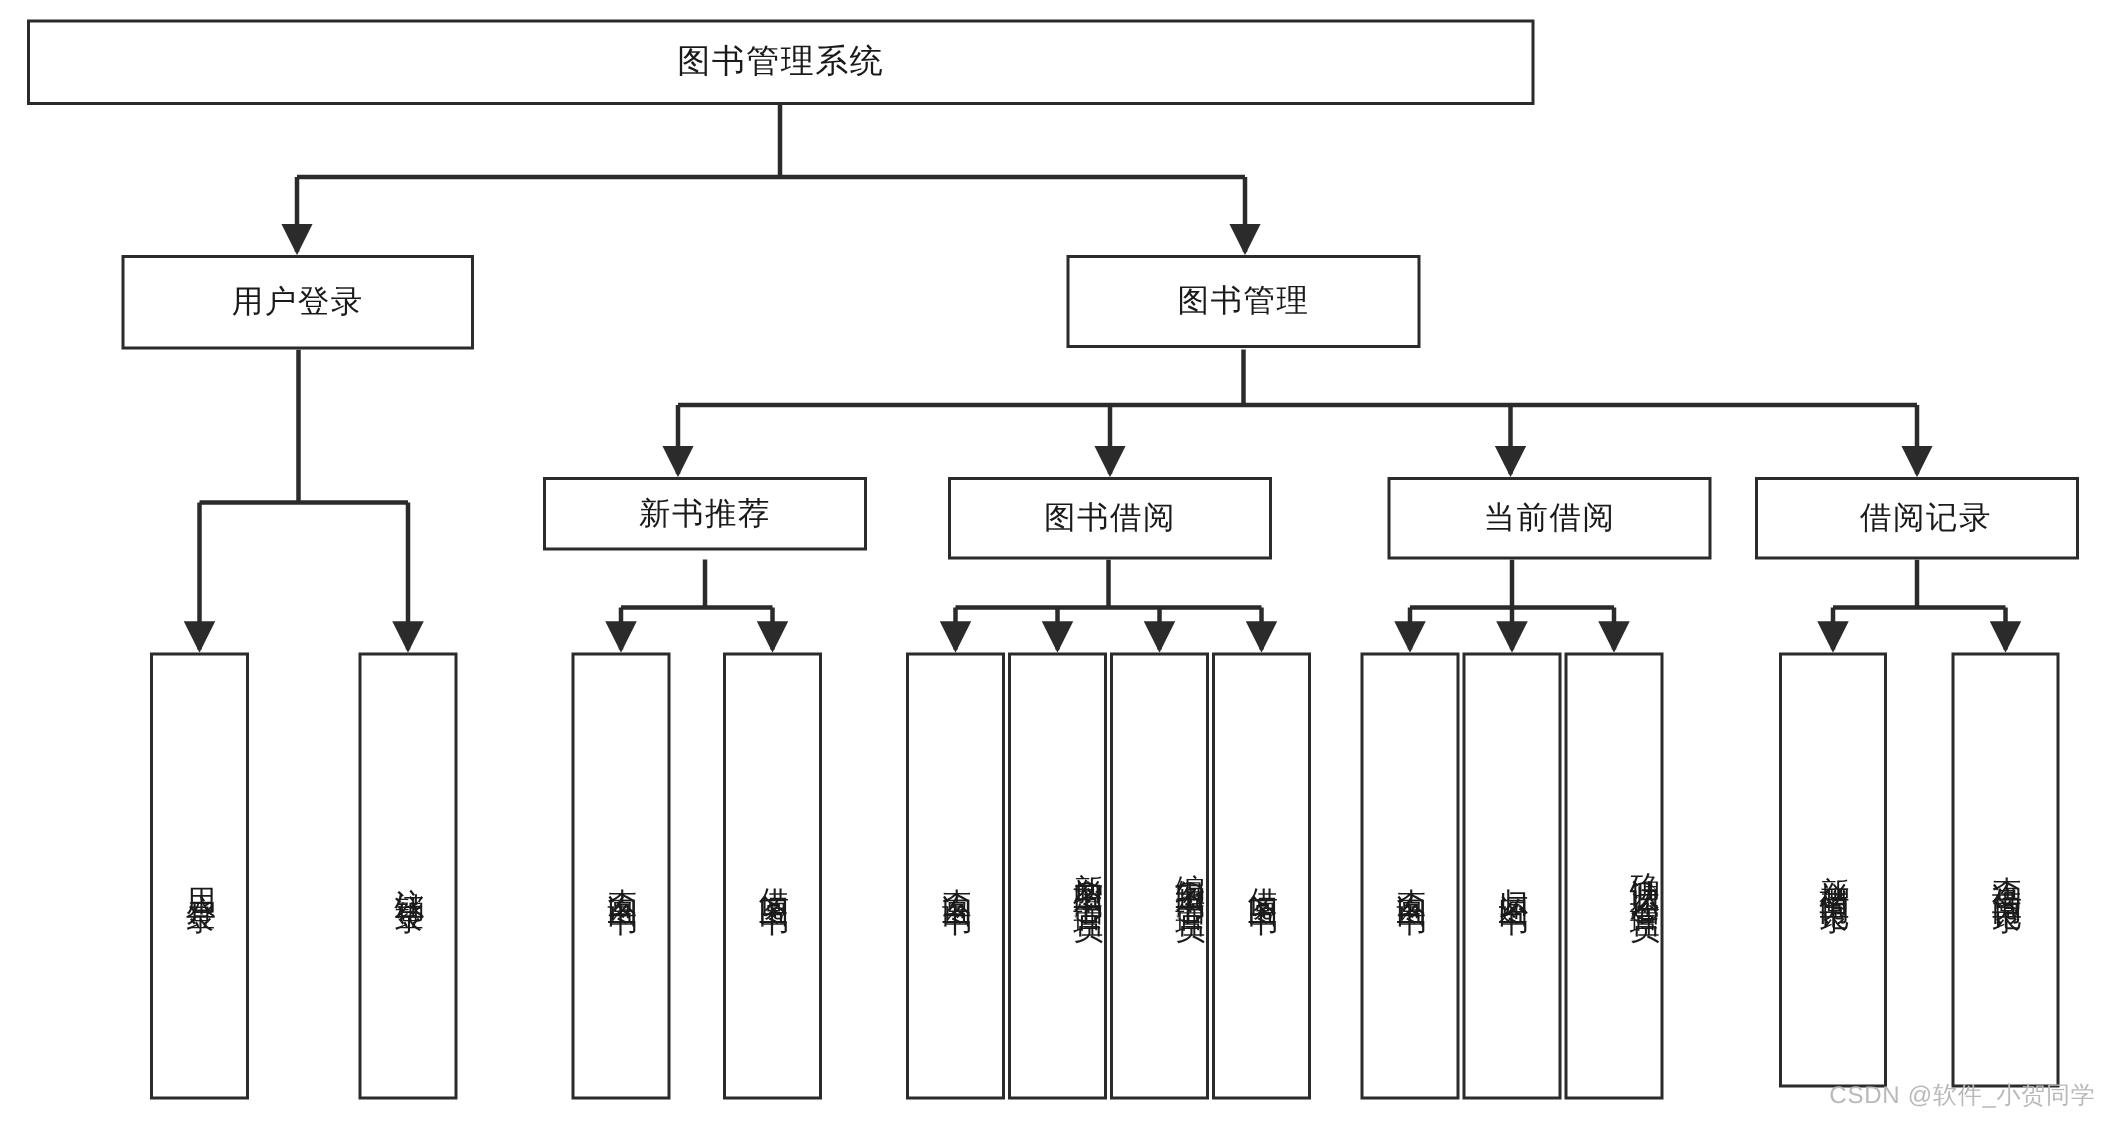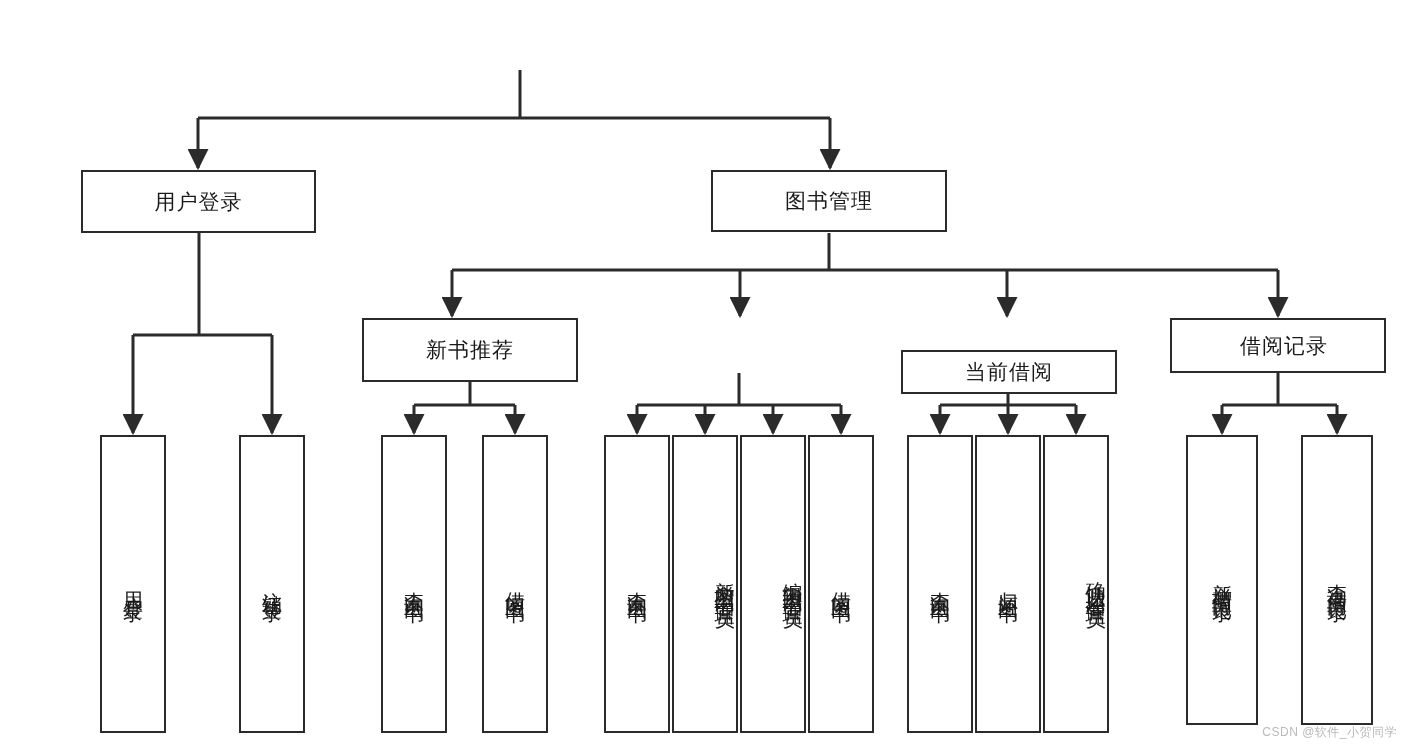--- a/index.html
+++ b/index.html
@@ -61,21 +61,21 @@
   .node.vert.topalign {
     align-items: flex-start;
   }
   .node.vert.midalign {
     align-items: center;
   }
   .watermark {
     position: absolute;
     right: 8px;
     bottom: 6px;
-    font-size: 12px;
+    font-size: 16px;
     color: #b9b9b9;
     letter-spacing: 0.5px;
     z-index: 3;
     white-space: nowrap;
   }
 </style>
 </head>
 <body>
 
 <div id="diagram">
@@ -124,26 +124,28 @@
       <path d="M 1076 405 L 1076 433" marker-end="url(#arrow)"></path>
 
       <path d="M 1278 373 L 1278 405"></path>
       <path d="M 1222 405 L 1337 405"></path>
       <path d="M 1222 405 L 1222 433" marker-end="url(#arrow)"></path>
       <path d="M 1337 405 L 1337 433" marker-end="url(#arrow)"></path>
 
     </g>
   </svg>
 
+  <div class="node horiz root" style="left:18px; top:13px; width:1005px; height:57px;">图书管理系统</div>
 
   <div class="node horiz" style="left:81px; top:170px; width:235px; height:63px;">用户登录</div>
   <div class="node horiz" style="left:711px; top:170px; width:236px; height:62px;">图书管理</div>
 
-  <div class="node horiz" style="left:362px; top:318px; width:216px; height:64px;">新书推荐</div>
-  <div class="node horiz" style="left:901px; top:318px; width:216px; height:44px;margin-top:32px;">当前借阅</div>
+  <div class="node horiz" style="left:362px; top:318px; width:216px; height:49px;">新书推荐</div>
+  <div class="node horiz" style="left:632px; top:318px; width:216px; height:55px;">图书借阅</div>
+  <div class="node horiz" style="left:925px; top:318px; width:216px; height:55px;">当前借阅</div>
   <div class="node horiz" style="left:1170px; top:318px; width:216px; height:55px;padding-left:12px;">借阅记录</div>
 
   <div class="node vert midalign" style="left:100px; top:435px; width:66px; height:298px;">用户登录</div>
   <div class="node vert midalign" style="left:239px; top:435px; width:66px; height:298px;">注销登录</div>
 
   <div class="node vert midalign" style="left:381px; top:435px; width:66px; height:298px;">查询图书</div>
   <div class="node vert midalign" style="left:482px; top:435px; width:66px; height:298px;">借阅图书</div>
 
   <div class="node vert midalign" style="left:604px; top:435px; width:66px; height:298px;">查询图书</div>
   <div class="node vert topalign" style="left:672px; top:435px; width:66px; height:298px;">新增图书（管理员）</div>

